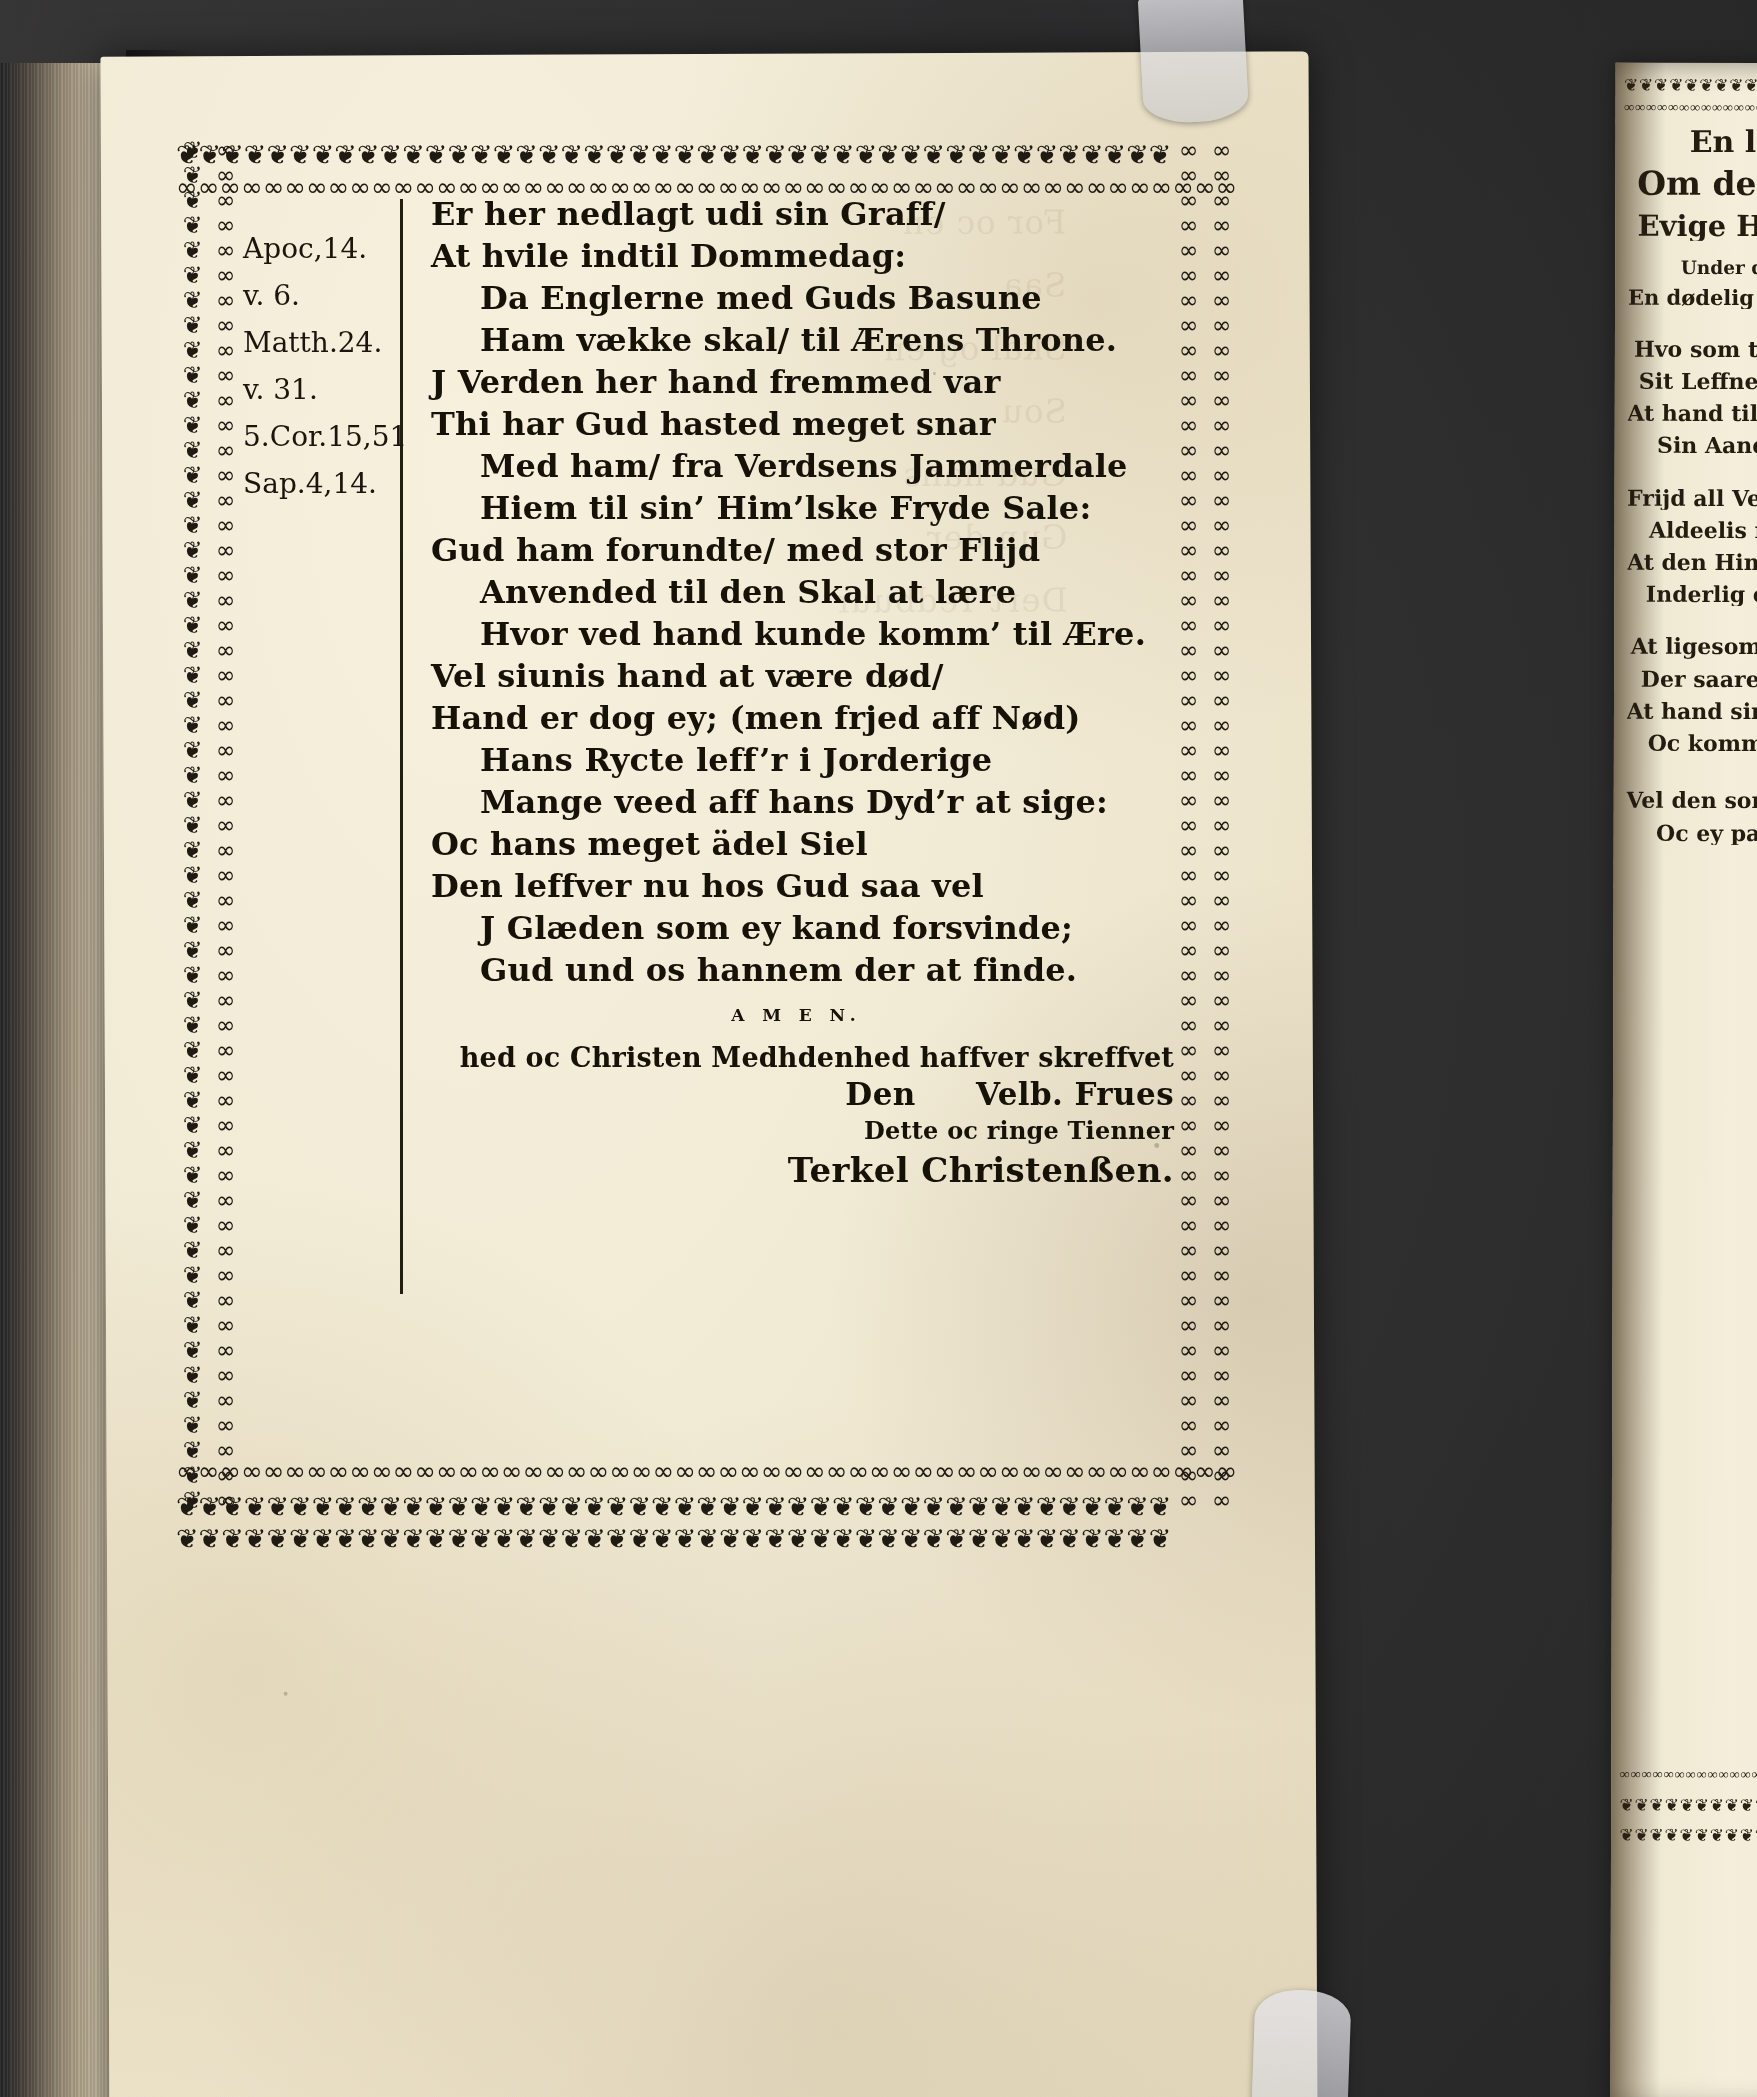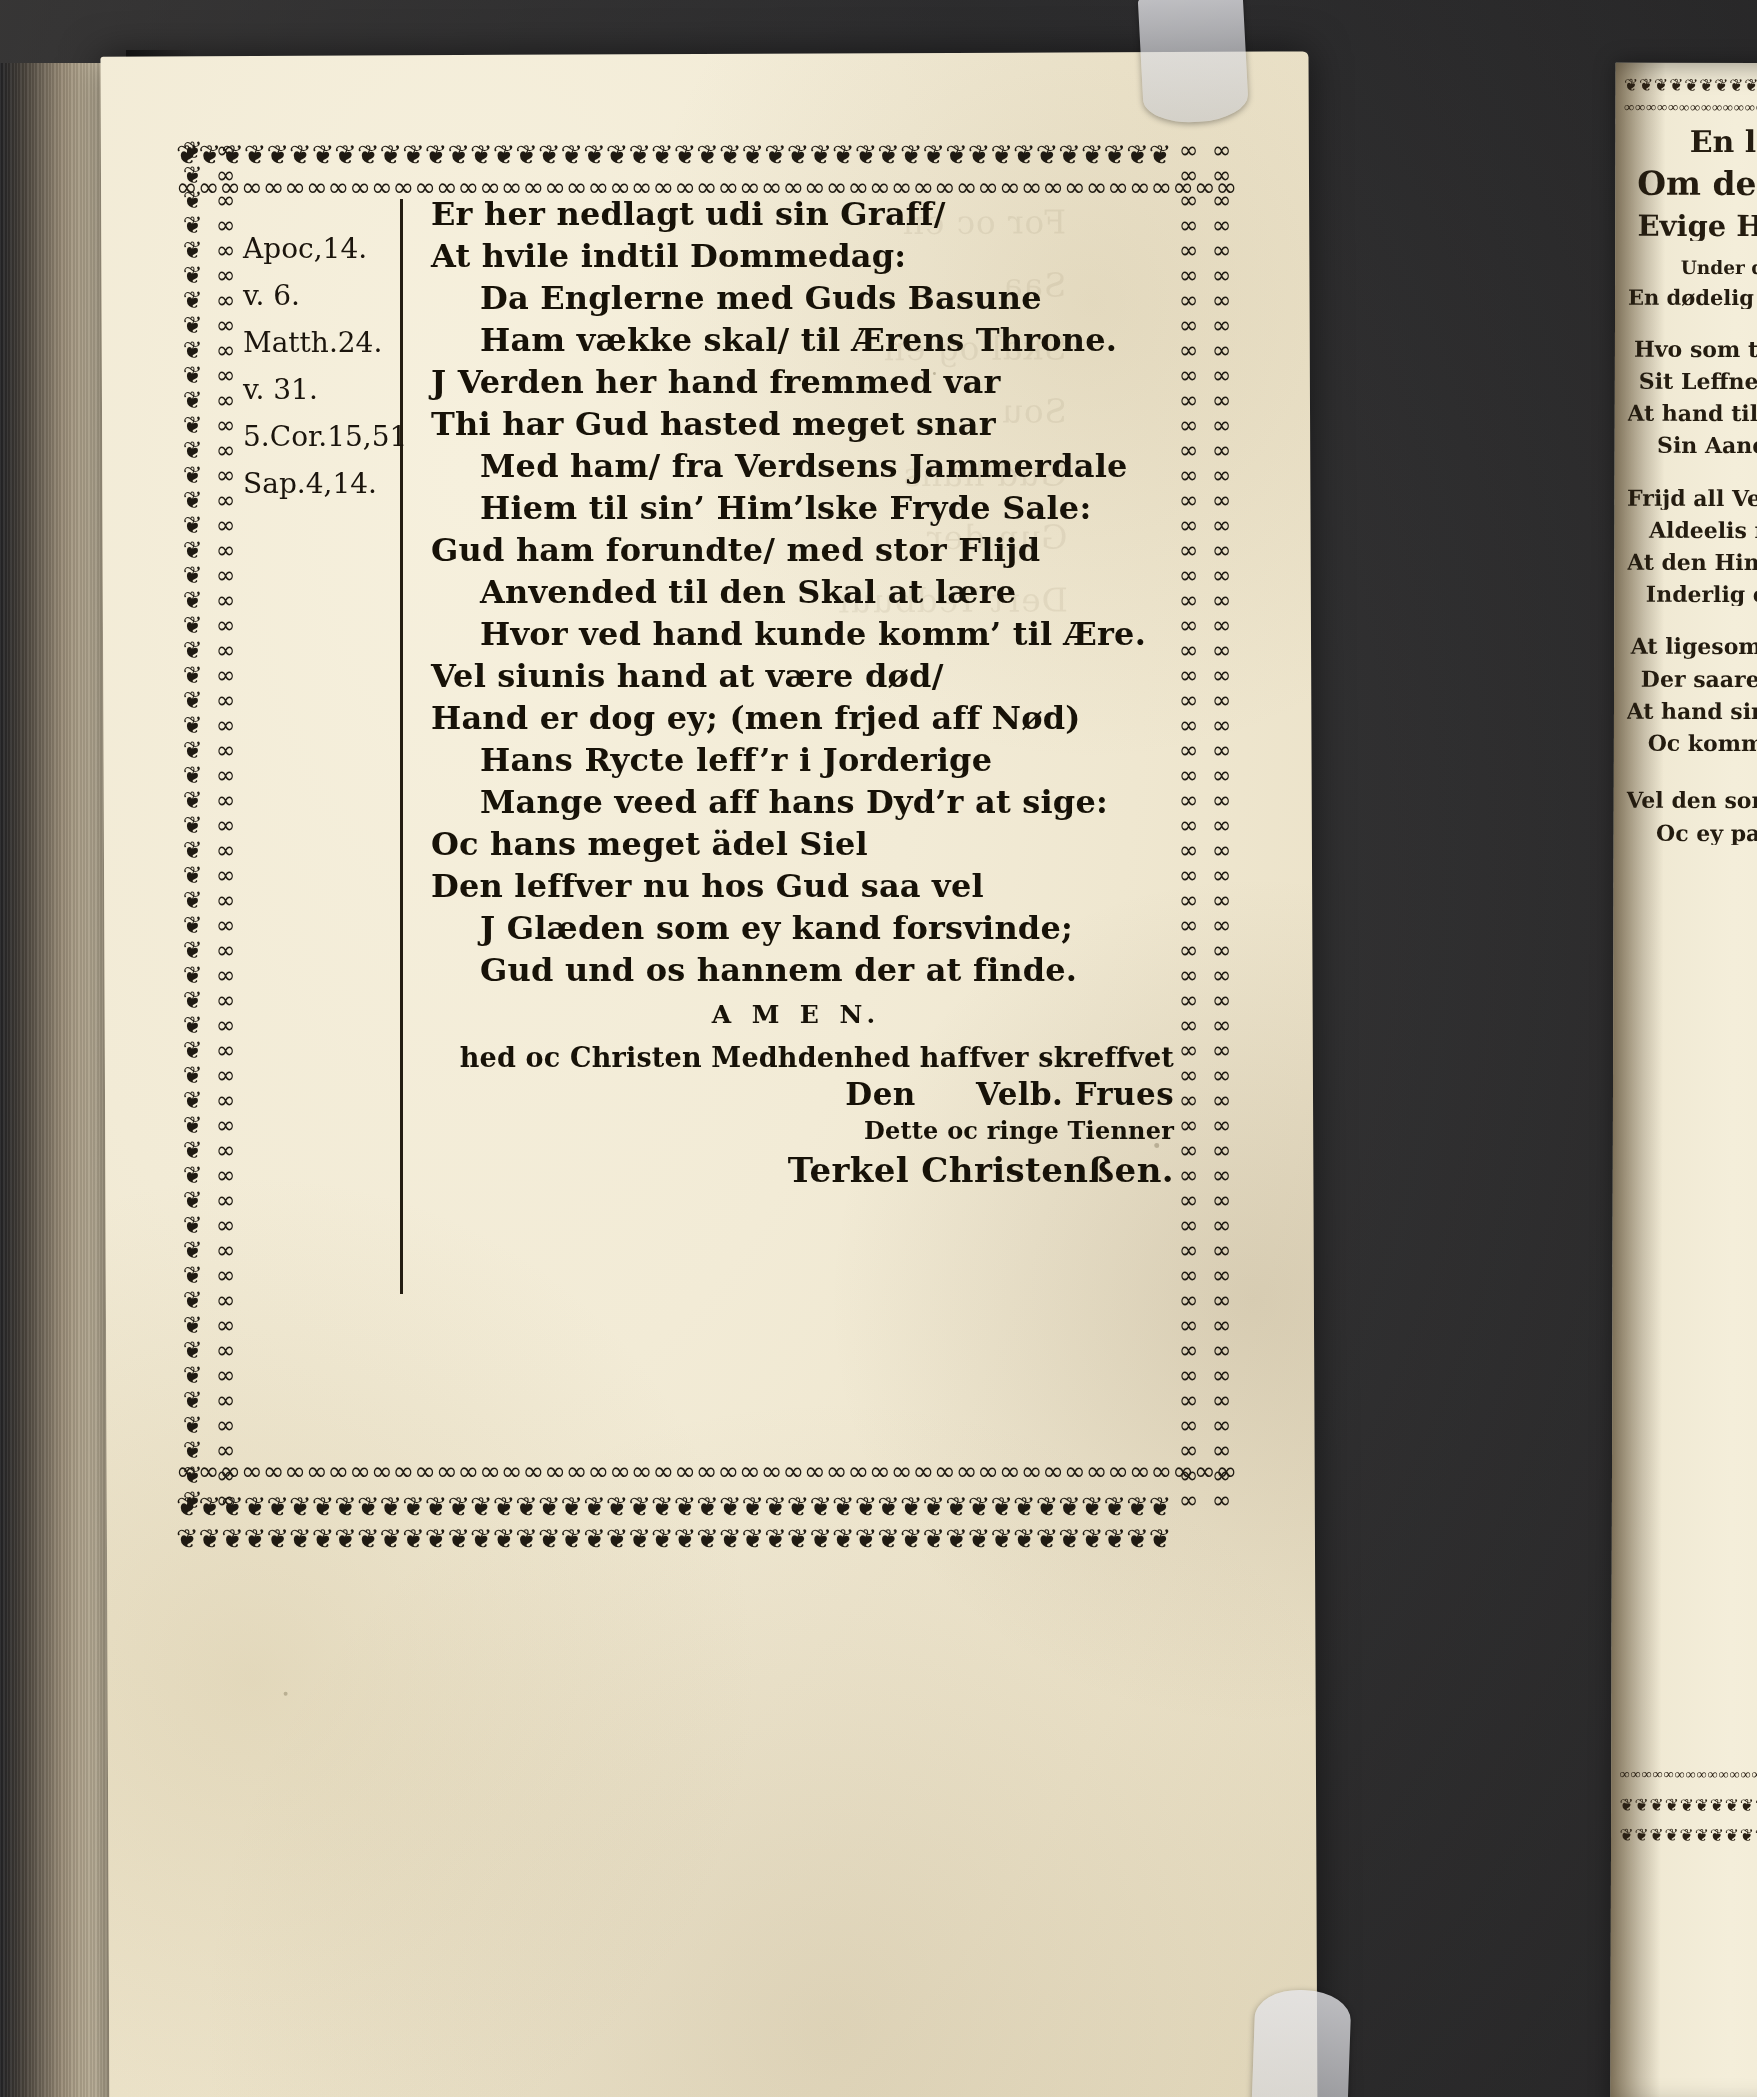--- a/index.html
+++ b/index.html
@@ -203,21 +203,21 @@
     line-height: 42px;
     letter-spacing: 0.2px;
     color: #171208;
   }
   .verse .l { white-space: nowrap; margin-left: 12px; }
   .verse .ind { padding-left: 49px; }
 
   .amen {
     margin-top: 2.5px;
     text-align: center;
-    font-size: 25px;
+    font-size: 17px;
     letter-spacing: 5.9px;
     font-weight: bold;
   }
   .colophon {
     margin-top: 4.2px;
     text-align: right;
     font-weight: bold;
   }
   .colophon .c1 { font-size: 29px; line-height: 37px; white-space: nowrap; }
   .colophon .c2 { font-size: 27px; line-height: 35px; white-space: nowrap; }

